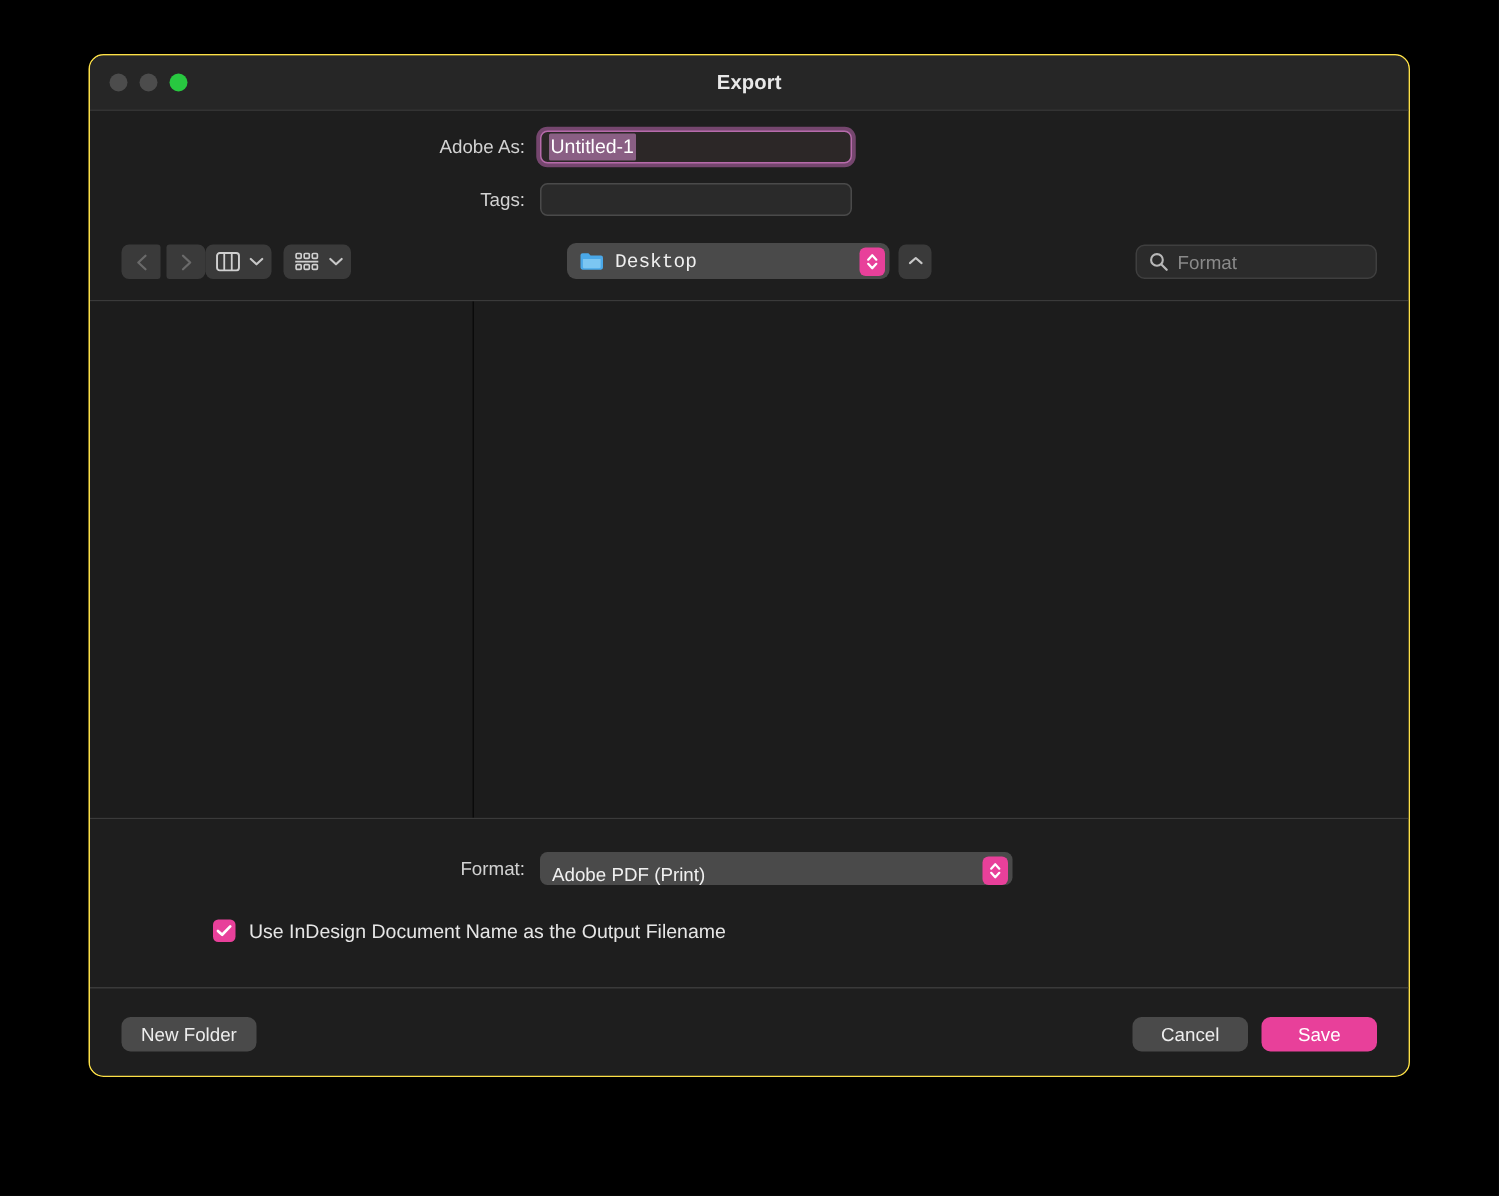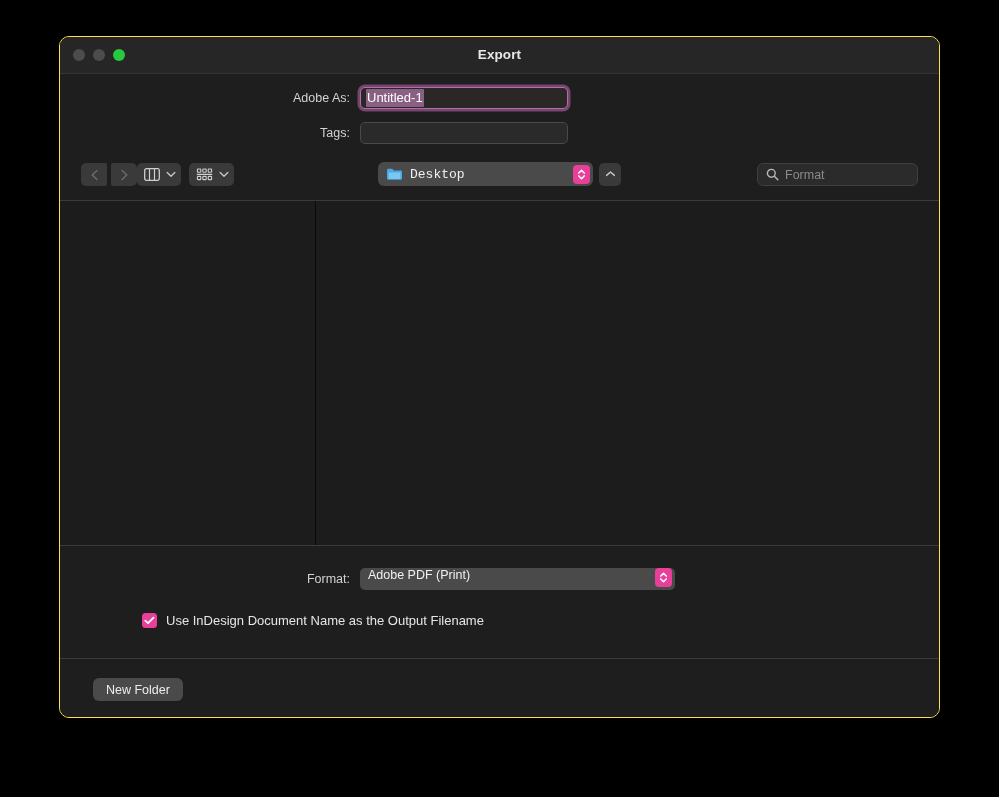--- a/index.html
+++ b/index.html
@@ -216,21 +216,21 @@
     width: 300px;
     text-align: right;
     padding-right: 10px;
     font-size: 12.5px;
     color: #d2d2d2;
   }
   .format-popup {
     width: 315px; height: 22px;
     background: #4a4a4a;
     border-radius: 5px;
-    display: flex; align-items: flex-start;
+    display: flex; align-items: flex-end;
     padding: 0 3px 0 8px;
   }
   .format-value {
     flex: 1;
     font-size: 12.5px;
     color: #f0f0f0;
   }
 
   .check-row {
     display: flex;
@@ -262,21 +262,21 @@
     border-radius: 6px;
     display: flex; align-items: center; justify-content: center;
     font-size: 12.5px;
     color: #ededed;
     padding: 0 13px;
   }
   .btn.gray { background: #4a4a4a; }
   .btn.pink { background: #e8409a; color: #ffffff; }
   .new-folder-btn {
     position: absolute;
-    left: 33px; top: 19px;
+    left: 21px; top: 19px;
   }
   .right-btns {
     position: absolute;
     right: 21px; top: 19px;
     display: flex; gap: 9px;
   }
   .btn.save-btn { min-width: 77px; }
   .btn.cancel-btn { min-width: 77px; }
 
   svg { display: block; }
@@ -439,17 +439,21 @@
             </svg>
           </span>
         </span>
         <span class="check-label">Use InDesign Document Name as the Output Filename</span>
       </div>
 
     </div>
 
     <div class="bottombar">
       <div class="btn gray new-folder-btn">New Folder</div>
+      <div class="right-btns">
+        <div class="btn gray cancel-btn">Cancel</div>
+        <div class="btn pink save-btn">Save</div>
+      </div>
     </div>
 
   </div>
 
 </div>
 
 </body></html>

